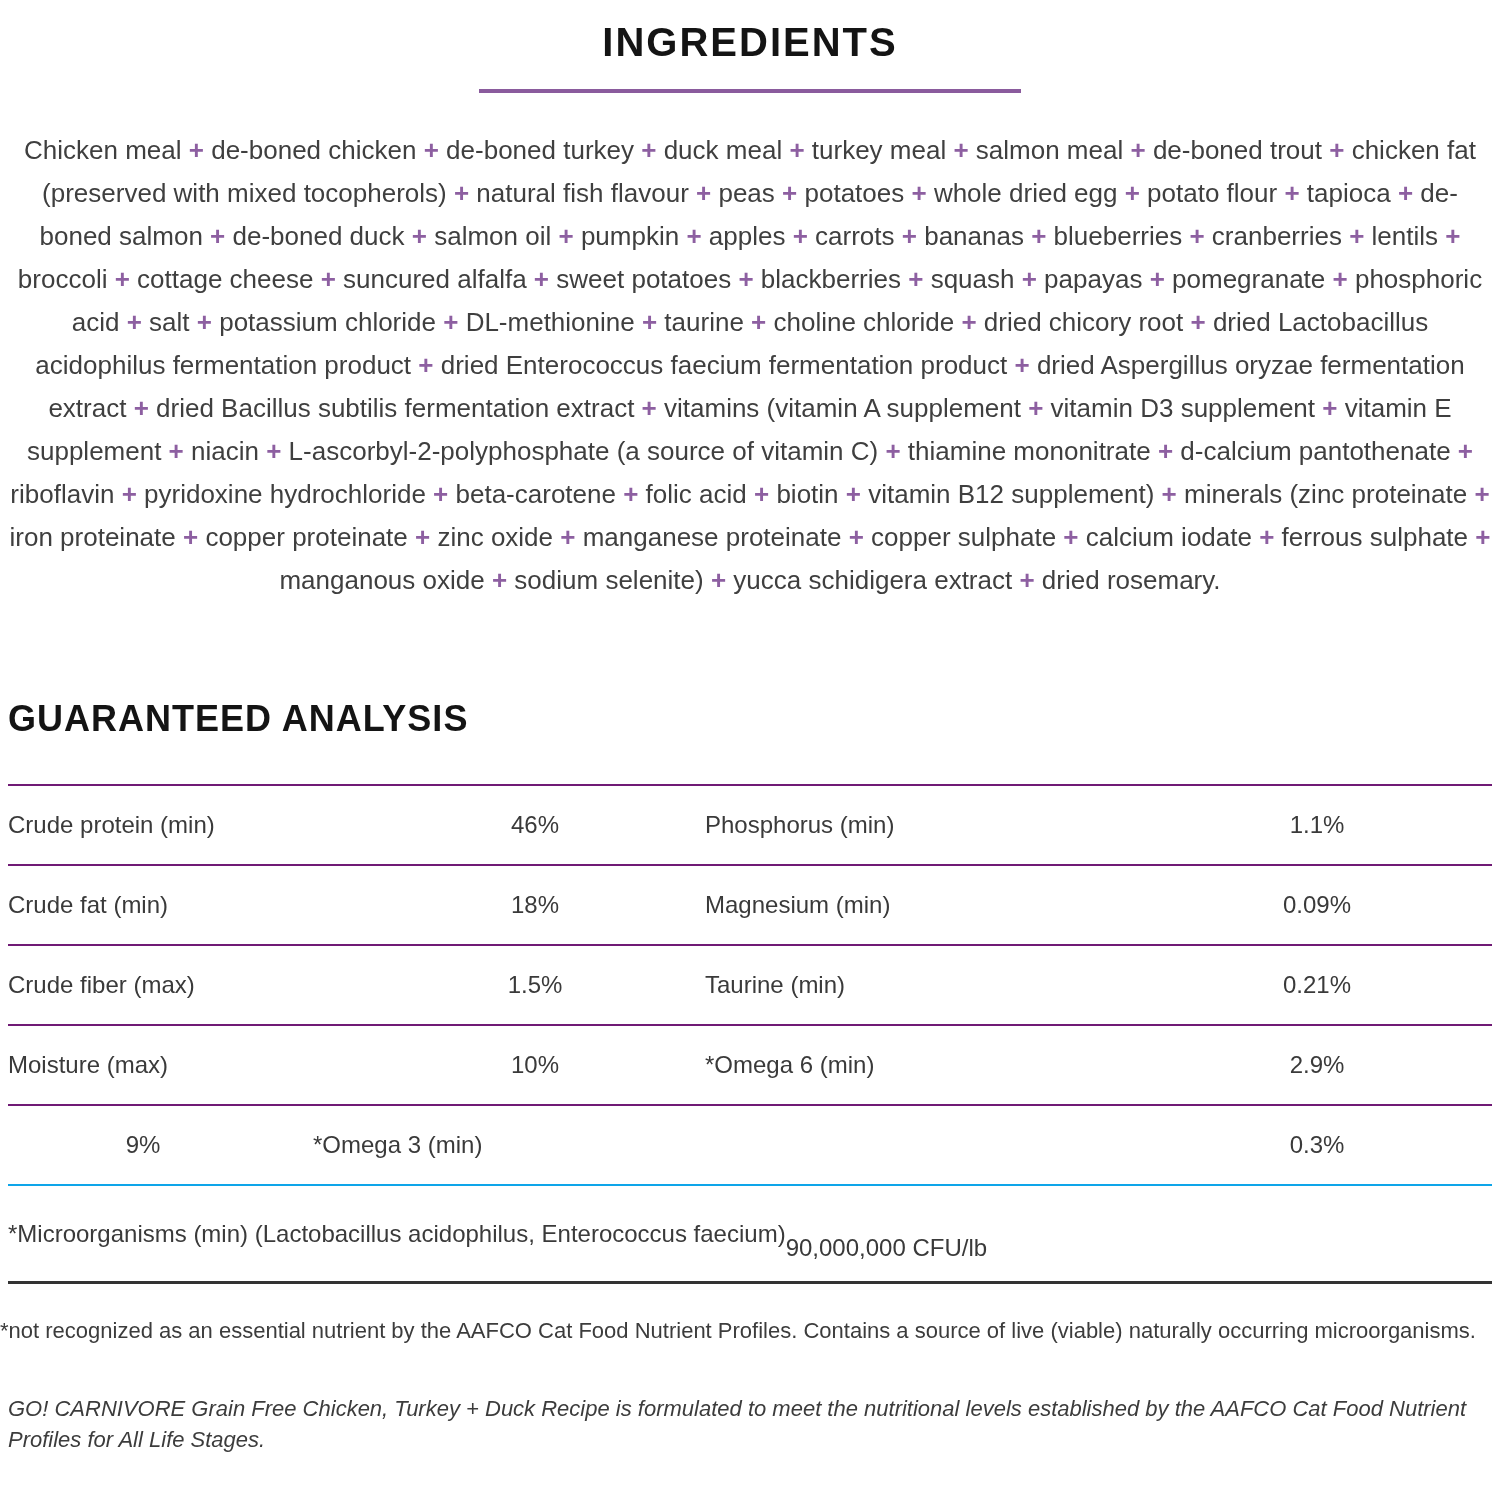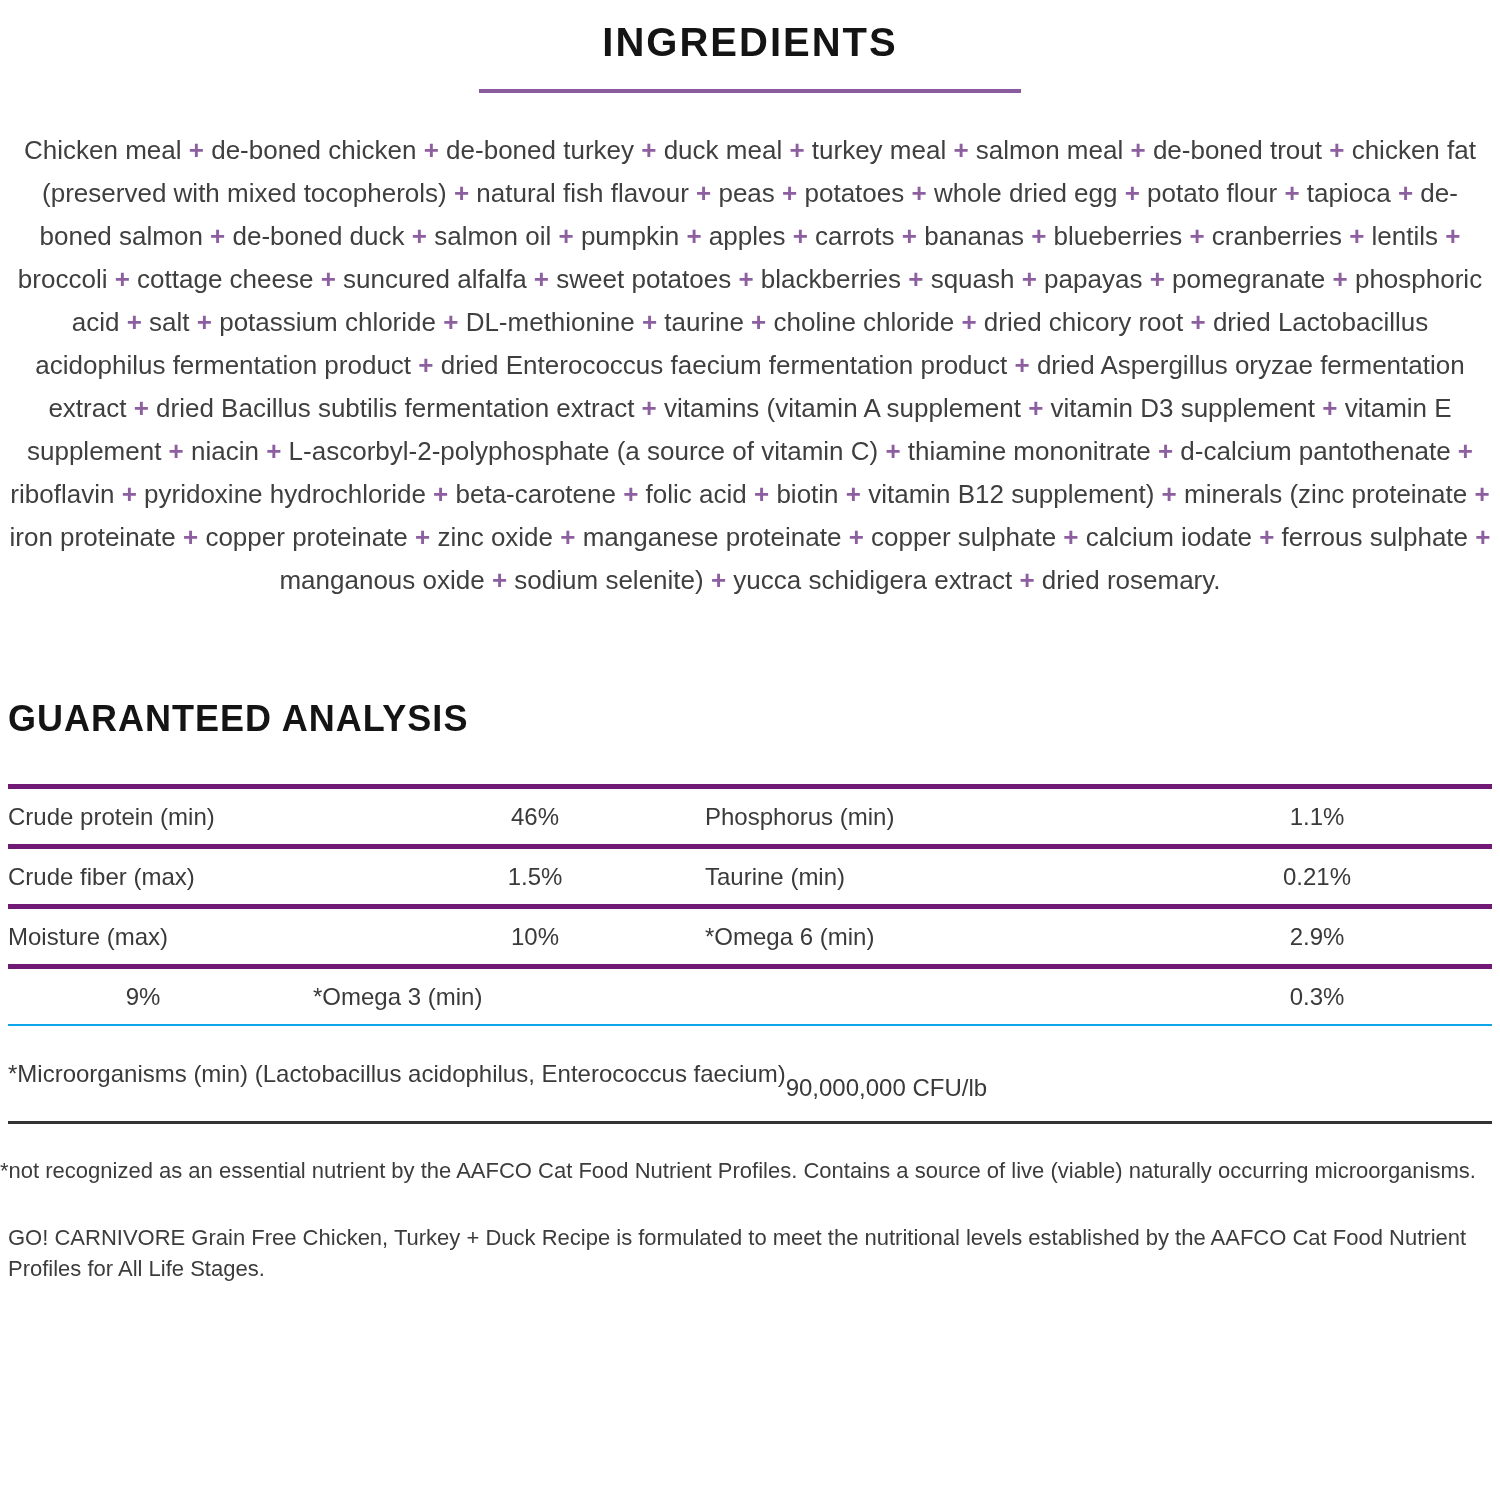--- a/index.html
+++ b/index.html
@@ -50,22 +50,22 @@
     font-size: 36px;
     line-height: 42px;
     font-weight: 800;
     letter-spacing: 1px;
     color: #141414;
   }
   .ga-table { margin-top: 44px; }
   .ga-row {
     display: flex;
     align-items: center;
-    height: 60px;
-    border-top: 5px solid #701a75;
+    height: 80px;
+    border-top: 2px solid #701a75;
     font-size: 24px;
     color: #3a3a3a;
   }
   .ga-label-left  { flex: 0 0 392px; text-align: left; }
   .ga-value-left  { flex: 0 0 270px; text-align: center; }
   .ga-gap         { flex: 0 0 35px; }
   .ga-label-right { flex: 1 1 auto; text-align: left; }
   .ga-value-right { flex: 0 0 280px; margin-right: 35px; text-align: center; }
 
   .ga-micro-row {
@@ -83,26 +83,27 @@
 
   
   .footnote {
     margin-top: 32px;
     padding: 0 0;
     font-size: 22px;
     line-height: 30px;
     color: #3c3c3c;
   }
   .aafco-statement {
-    margin-top: 36px;
+    margin-top: 47px;
     padding: 0 8px;
     font-size: 22px;
     line-height: 31px;
     color: #3c3c3c;
     max-width: 1492px;
+    font-style: italic;
   }
 </style>
 </head>
 <body>
 
 <section class="ingredients-section">
   <h1 class="ingredients-title">INGREDIENTS</h1>
   <div class="title-underline"></div>
   <p class="ingredients-text">Chicken meal<span class="plus"> + </span>de-boned chicken<span class="plus"> + </span>de-boned turkey<span class="plus"> + </span>duck meal<span class="plus"> + </span>turkey meal<span class="plus"> + </span>salmon meal<span class="plus"> + </span>de-boned trout<span class="plus"> + </span>chicken fat (preserved with mixed tocopherols)<span class="plus"> + </span>natural fish flavour<span class="plus"> + </span>peas<span class="plus"> + </span>potatoes<span class="plus"> + </span>whole dried egg<span class="plus"> + </span>potato flour<span class="plus"> + </span>tapioca<span class="plus"> + </span>de-boned salmon<span class="plus"> + </span>de-boned duck<span class="plus"> + </span>salmon oil<span class="plus"> + </span>pumpkin<span class="plus"> + </span>apples<span class="plus"> + </span>carrots<span class="plus"> + </span>bananas<span class="plus"> + </span>blueberries<span class="plus"> + </span>cranberries<span class="plus"> + </span>lentils<span class="plus"> + </span>broccoli<span class="plus"> + </span>cottage cheese<span class="plus"> + </span>suncured alfalfa<span class="plus"> + </span>sweet potatoes<span class="plus"> + </span>blackberries<span class="plus"> + </span>squash<span class="plus"> + </span>papayas<span class="plus"> + </span>pomegranate<span class="plus"> + </span>phosphoric acid<span class="plus"> + </span>salt<span class="plus"> + </span>potassium chloride<span class="plus"> + </span>DL-methionine<span class="plus"> + </span>taurine<span class="plus"> + </span>choline chloride<span class="plus"> + </span>dried chicory root<span class="plus"> + </span>dried Lactobacillus acidophilus fermentation product<span class="plus"> + </span>dried Enterococcus faecium fermentation product<span class="plus"> + </span>dried Aspergillus oryzae fermentation extract<span class="plus"> + </span>dried Bacillus subtilis fermentation extract<span class="plus"> + </span>vitamins (vitamin A supplement<span class="plus"> + </span>vitamin D3 supplement<span class="plus"> + </span>vitamin E supplement<span class="plus"> + </span>niacin<span class="plus"> + </span>L-ascorbyl-2-polyphosphate (a source of vitamin C)<span class="plus"> + </span>thiamine mononitrate<span class="plus"> + </span>d-calcium pantothenate<span class="plus"> + </span>riboflavin<span class="plus"> + </span>pyridoxine hydrochloride<span class="plus"> + </span>beta-carotene<span class="plus"> + </span>folic acid<span class="plus"> + </span>biotin<span class="plus"> + </span>vitamin B12 supplement)<span class="plus"> + </span>minerals (zinc proteinate<span class="plus"> + </span>iron proteinate<span class="plus"> + </span>copper proteinate<span class="plus"> + </span>zinc oxide<span class="plus"> + </span>manganese proteinate<span class="plus"> + </span>copper sulphate<span class="plus"> + </span>calcium iodate<span class="plus"> + </span>ferrous sulphate<span class="plus"> + </span>manganous oxide<span class="plus"> + </span>sodium selenite)<span class="plus"> + </span>yucca schidigera extract<span class="plus"> + </span>dried rosemary.</p>
 </section>
@@ -111,20 +112,27 @@
   <h2 class="ga-title">GUARANTEED ANALYSIS</h2>
 
   <div class="ga-table">
 
     <div class="ga-row" style="">
       <span class="ga-label-left">Crude protein (min)</span>
       <span class="ga-value-left">46%</span>
       <span class="ga-gap"></span>
       <span class="ga-label-right">Phosphorus (min)</span>
       <span class="ga-value-right">1.1%</span>
+    </div>
+      <div class="ga-row" style="">
+      <span class="ga-label-left">Crude fat (min)</span>
+      <span class="ga-value-left">18%</span>
+      <span class="ga-gap"></span>
+      <span class="ga-label-right">Magnesium (min)</span>
+      <span class="ga-value-right">0.09%</span>
     </div>
       <div class="ga-row" style="">
       <span class="ga-label-left">Crude fiber (max)</span>
       <span class="ga-value-left">1.5%</span>
       <span class="ga-gap"></span>
       <span class="ga-label-right">Taurine (min)</span>
       <span class="ga-value-right">0.21%</span>
     </div>
       <div class="ga-row" style="">
       <span class="ga-label-left">Moisture (max)</span>

